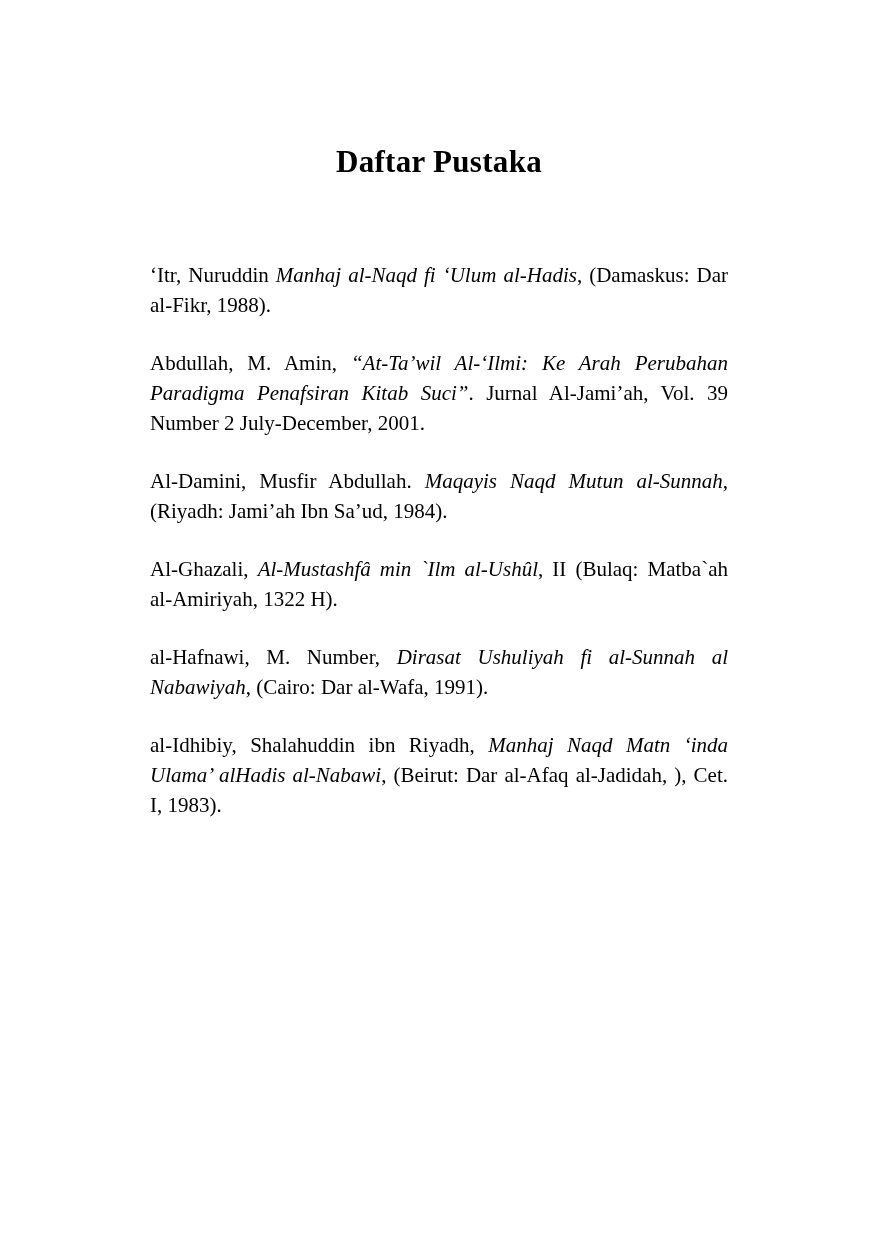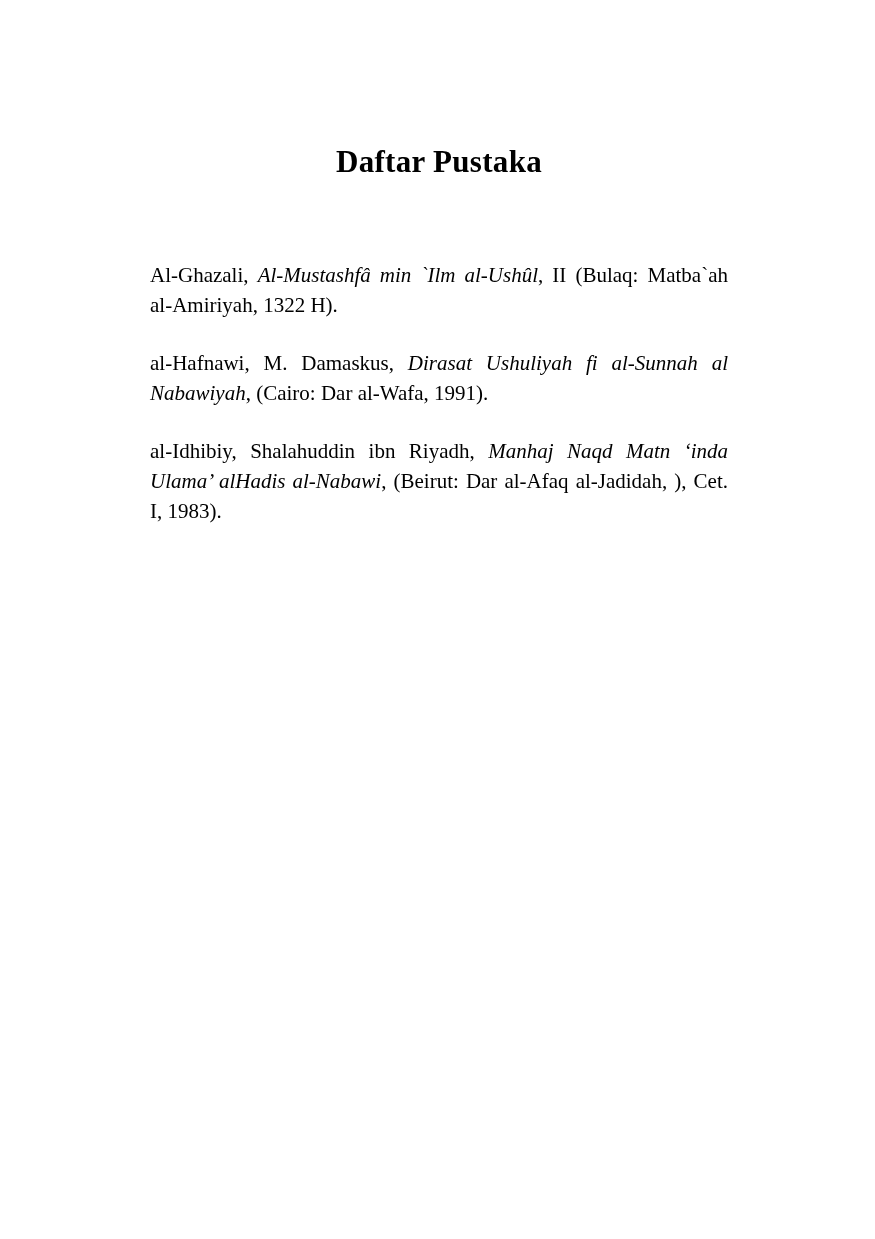--- a/index.html
+++ b/index.html
@@ -63,22 +63,25 @@
     line-height: 24px;
   }
 </style>
 </head>
 <body>
 
 <div class="page">
   <div class="content">
     <h1 class="title">Daftar Pustaka</h1>
     <div>
+        <p class="entry"><span class="normal">‘Itr, Nuruddin </span><span class="italic">Manhaj al-Naqd fi ‘Ulum al-Hadis</span><span class="normal">, (Damaskus: Dar al-Fikr, 1988).</span></p>
+        <p class="entry"><span class="normal">Abdullah, M. Amin, </span><span class="italic">“At-Ta’wil Al-‘Ilmi: Ke Arah Perubahan Paradigma Penafsiran Kitab Suci”</span><span class="normal">. Jurnal Al-Jami’ah, Vol. 39 Number 2 July-December, 2001.</span></p>
+        <p class="entry"><span class="normal">Al-Damini, Musfir Abdullah. </span><span class="italic">Maqayis Naqd Mutun al-Sunnah</span><span class="normal">, (Riyadh: Jami’ah Ibn Sa’ud, 1984).</span></p>
         <p class="entry"><span class="normal">Al-Ghazali, </span><span class="italic">Al-Mustashfâ min `Ilm al-Ushûl</span><span class="normal">, II (Bulaq: Matba`ah al-Amiriyah, 1322 H).</span></p>
-        <p class="entry"><span class="normal">al-Hafnawi, M. Damaskus, </span><span class="italic">Dirasat Ushuliyah fi al-Sunnah al Nabawiyah</span><span class="normal">, (Cairo: Dar al-Wafa, 1991).</span></p>
+        <p class="entry"><span class="normal">al-Hafnawi, M. Number, </span><span class="italic">Dirasat Ushuliyah fi al-Sunnah al Nabawiyah</span><span class="normal">, (Cairo: Dar al-Wafa, 1991).</span></p>
         <p class="entry"><span class="normal">al-Idhibiy, Shalahuddin ibn Riyadh, </span><span class="italic">Manhaj Naqd Matn ‘inda Ulama’ alHadis al-Nabawi</span><span class="normal">, (Beirut: Dar al-Afaq al-Jadidah, ), Cet. I, 1983).</span></p>
       </div>
   </div>
 
   <div class="footer">
     <div class="dots">
       <span class="dot" style="background-color: rgb(142, 169, 210);"></span>
       <span class="dot" style="background-color: rgb(142, 169, 210);"></span>
       <span class="dot" style="background-color: rgb(142, 169, 210);"></span>
     </div>

